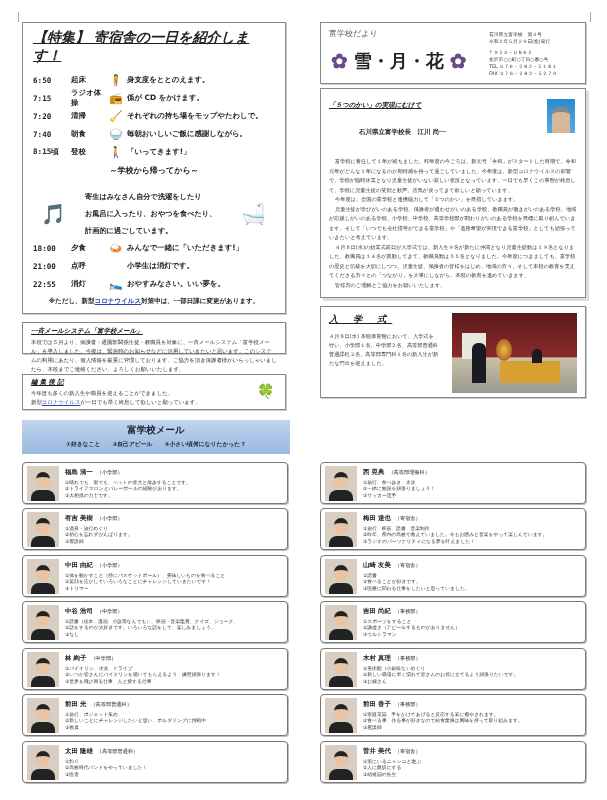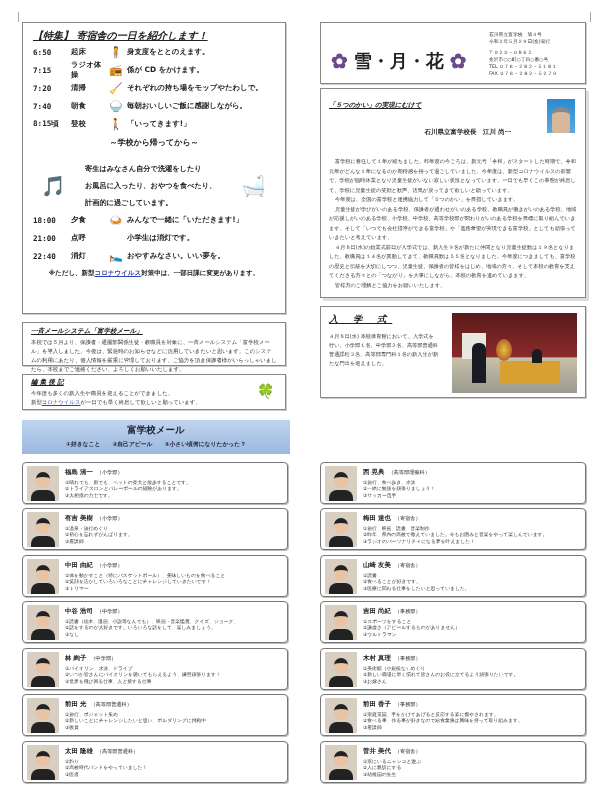--- a/index.html
+++ b/index.html
@@ -1,49 +1,49 @@
 <!DOCTYPE html>
 <html><head>
 <meta charset="utf-8">
 <style>
   * { box-sizing: border-box; margin: 0; padding: 0; }
   body { width: 607px; height: 800px; background: #ffffff; font-family: "DejaVu Sans", sans-serif; color: #222; position: relative; overflow: hidden; }
   .crop { position: absolute; width: 10px; height: 10px; border-color: #aaa; border-style: solid; border-width: 0; }
   
   .box { position: absolute; border: 1px solid #888; background: #fff; box-shadow: 1px 1px 0 #ccc; }
   #schedule { left: 22px; top: 22px; width: 264px; height: 292px; padding: 6px 10px; }
-  .sec-title { font-size: 10px; font-weight: bold; font-style: italic; text-decoration: underline; color: #222; }
+  .sec-title { font-size: 14px; font-weight: bold; font-style: italic; text-decoration: underline; color: #222; margin-bottom: 6px; }
   .row { display: flex; align-items: center; font-size: 7.4px; font-weight: bold; height: 18px; }
   .row .t { width: 38px; font-family: "DejaVu Sans Mono", monospace; font-size: 7.6px; }
   .row .e { width: 34px; }
   .row .ic { width: 22px; height: 14px; display: flex; align-items: center; justify-content: center; font-size: 11px; }
   .row .d { flex: 1; white-space: nowrap; }
   .after-title { text-align: center; font-size: 8px; font-weight: bold; margin: 4px 0 12px; }
   .after-body { display: flex; align-items: center; }
   .after-text { flex: 1; font-size: 7.2px; font-weight: bold; line-height: 17px; padding-left: 10px; }
   .deco { width: 42px; height: 48px; display: flex; align-items: center; justify-content: center; font-size: 20px; }
   .note { font-size: 6.5px; text-align: center; margin-top: 4px; font-weight: bold; }
   .link { color: #3344aa; text-decoration: underline; }
-  #mail { left: 22px; top: 322px; width: 264px; height: 44px; padding: 4px 8px; }
+  #mail { left: 22px; top: 322px; width: 264px; height: 32px; padding: 4px 8px; }
   #mail .sec-title, #post .sec-title { font-size: 6.5px; margin-bottom: 2px; }
   .small { font-size: 5.4px; line-height: 9px; color: #333; }
   #post { left: 22px; top: 374px; width: 264px; height: 36px; padding: 3px 8px; }
   .clover { position: absolute; right: 10px; top: 8px; font-size: 14px; color: #4a8a3a; }
 
   
   #masthead { left: 320px; top: 22px; width: 266px; height: 62px; padding: 5px 8px; }
   .mast-sub { font-size: 8px; color: #555; }
   .mast-title { position: absolute; left: 10px; top: 26px; display: flex; align-items: center; gap: 6px; font-size: 18px; font-weight: bold; font-family: "DejaVu Serif", serif; }
   .flower { color: #6a4a8a; font-size: 20px; }
   .mast-info { position: absolute; right: 8px; top: 8px; font-size: 4.8px; line-height: 7px; color: #333; width: 88px; }
   #greet { left: 320px; top: 88px; width: 266px; height: 210px; padding: 12px 8px; box-shadow: 3px 3px 0 #ddd; }
   .greet-head { font-size: 6.5px; font-weight: bold; font-style: italic; text-decoration: underline; }
   .principal { position: absolute; right: 10px; top: 10px; width: 28px; height: 34px; background: linear-gradient(#2a8ad0, #5aaae0); display: flex; align-items: flex-end; justify-content: center; }
   .principal .face { width: 18px; height: 26px; background: #d8b89a; border-radius: 8px 8px 2px 2px; border-top: 5px solid #888; }
-  .sig { text-align: center; font-size: 6.5px; font-weight: bold; margin: 18px 0 20px 30px; }
+  .sig { text-align: left; font-size: 6.5px; font-weight: bold; margin: 18px 0 20px 30px; }
   .para { font-size: 5.2px; line-height: 9.5px; color: #333; text-indent: 6px; }
   #entrance { left: 320px; top: 306px; width: 266px; height: 92px; padding: 6px 8px; }
   .ent-title { font-size: 9px; font-weight: bold; font-style: italic; text-decoration: underline; letter-spacing: 6px; font-family: "DejaVu Serif", serif; }
   .ent-text { width: 110px; font-size: 5.2px; line-height: 9px; color: #333; margin-top: 6px; }
   .photo { position: absolute; right: 8px; top: 6px; width: 125px; height: 80px; background: linear-gradient(#5a1a1a, #8a2a2a 55%, #c8c0a8 56%, #9a9a90); overflow: hidden; }
   .podium { position: absolute; left: 48px; top: 48px; width: 60px; height: 22px; background: #d8a030; }
   .flowers { position: absolute; left: 44px; top: 26px; width: 16px; height: 22px; background: radial-gradient(#e8c040, #a04020); border-radius: 50%; }
   .person1 { position: absolute; left: 20px; top: 30px; width: 14px; height: 40px; background: #1a1a22; border-radius: 6px 6px 0 0; }
   .person2 { position: absolute; left: 80px; top: 36px; width: 10px; height: 14px; background: #1a1a22; border-radius: 5px 5px 0 0; }
   .board { position: absolute; left: 10px; top: 20px; width: 24px; height: 26px; background: #e8e8e0; }
@@ -117,21 +117,21 @@
         <span class="ic">🍛</span>
         <span class="d">みんなで一緒に「いただきます!」</span>
       </div>
     <div class="row">
         <span class="t">21:00</span>
         <span class="e">点呼</span>
         <span class="ic"></span>
         <span class="d">小学生は消灯です。</span>
       </div>
     <div class="row">
-        <span class="t">22:40</span>
+        <span class="t">22:55</span>
         <span class="e">消灯</span>
         <span class="ic">🛌</span>
         <span class="d">おやすみなさい。いい夢を。</span>
       </div>
   </div>
   <div class="note"><span>※ただし、新型</span><span class="link">コロナウイルス</span><span>対策中は、一部日課に変更があります。</span></div>
 </div>
 
 <div class="box" id="mail">
   <div class="sec-title">一斉メールシステム「富学校メール」</div>
@@ -139,20 +139,21 @@
 </div>
 
 <div class="box" id="post">
   <div class="sec-title">編 集 後 記</div>
   <div class="small">今年度も多くの新入生や職員を迎えることができました。</div>
   <div class="small"><span>新型</span><span class="link">コロナウイルス</span><span>が一日でも早く終息して欲しいと願っています。</span></div>
   <div class="clover">🍀</div>
 </div>
 
 <div class="box" id="masthead">
+  <div class="mast-sub">富学校だより</div>
   <div class="mast-title">
     <span class="flower">✿</span>
     <span>雪・月・花</span>
     <span class="flower">✿</span>
   </div>
   <div class="mast-info">
     <div>石川県立富学校　第４号</div>
     <div>令和２年５月２９日(金)発行</div>
     <div style="margin-top:4px;">
       <div>〒９２０－０８６２</div>

